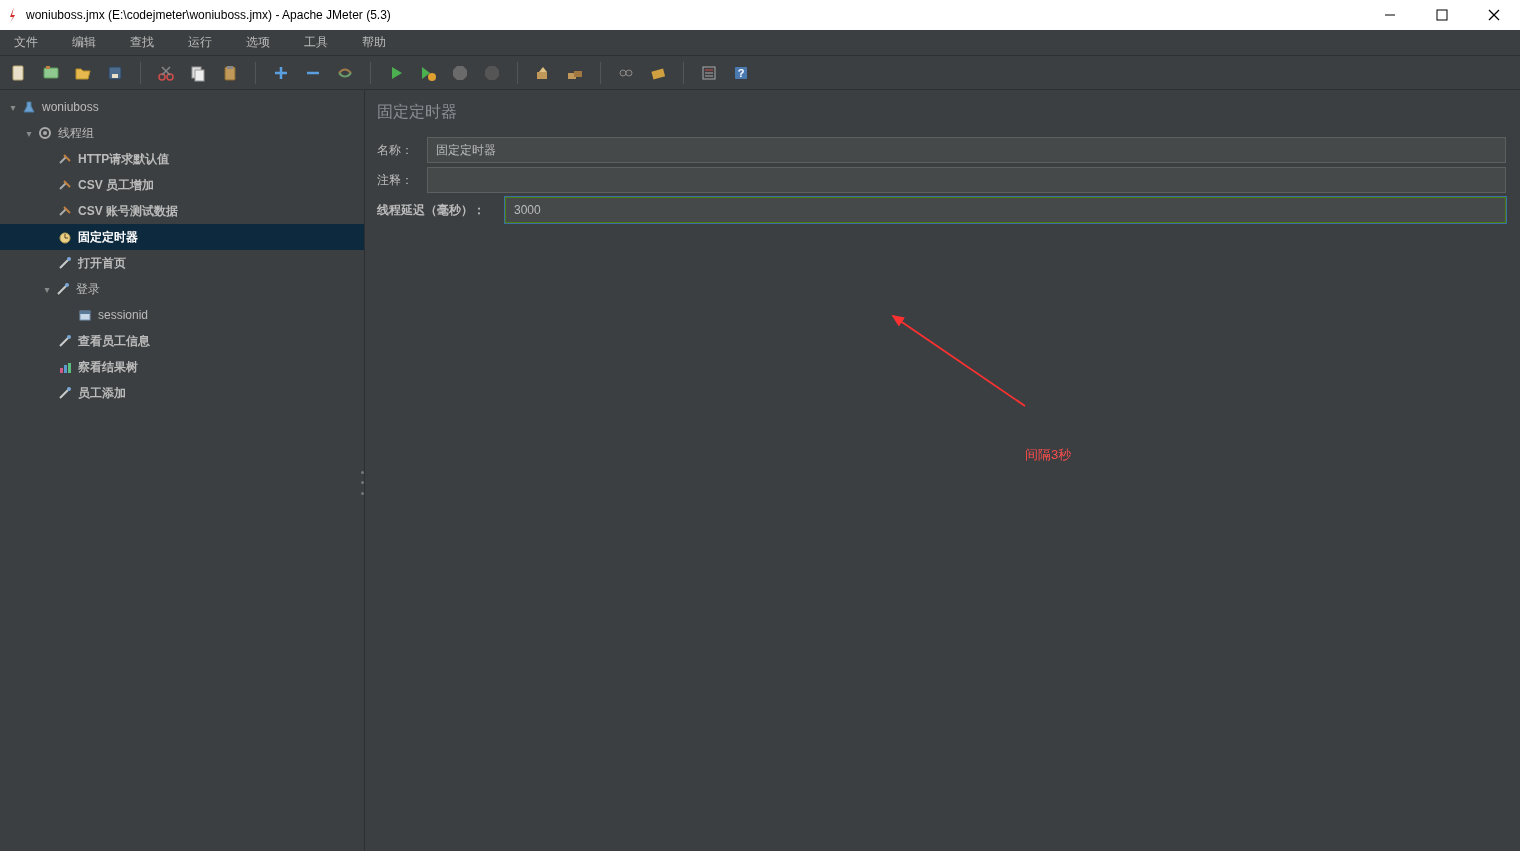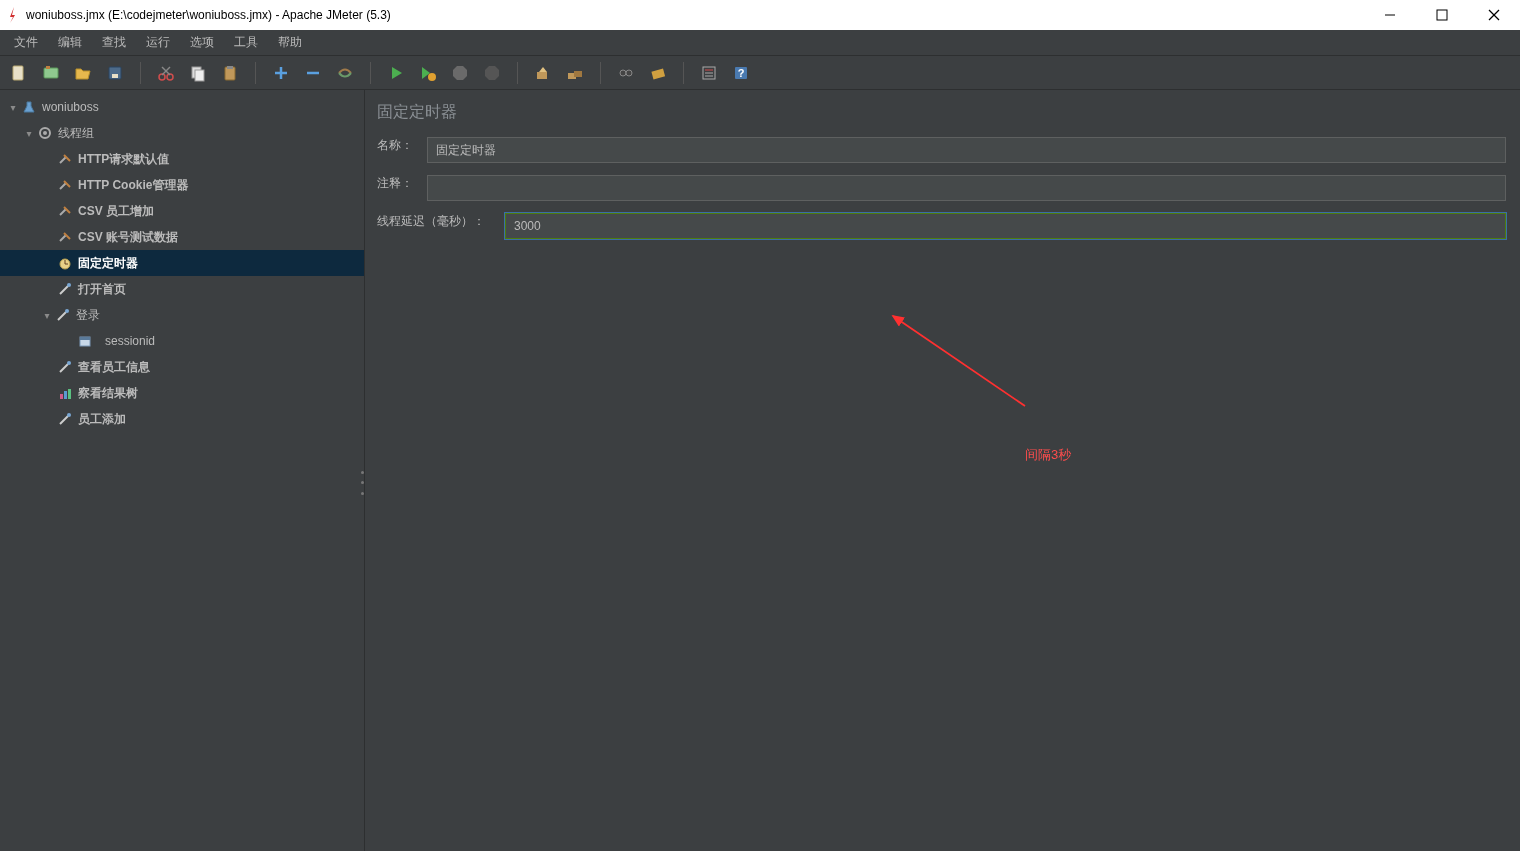--- a/index.html
+++ b/index.html
@@ -31,21 +31,21 @@
 .titlebar .title-text { flex: 1; }
 .titlebar .wc { display: flex; gap: 24px; margin-right: 4px; }
 .titlebar .wbtn { width: 28px; height: 20px; display:flex; align-items:center; justify-content:center; color:#000; font-size:14px; }
 
 .menubar {
   height: 26px;
   background: #3c3f41;
   display: flex;
   align-items: center;
   padding: 0 6px;
-  gap: 4px;
+  gap: 18px;
   border-bottom: 1px solid #2d2f30;
 }
 .menubar .mitem { padding: 3px 8px; color: #bbbbbb; cursor: default; }
 
 .toolbar {
   height: 34px;
   background: #3c3f41;
   display: flex;
   align-items: center;
   padding: 0 8px;
@@ -71,36 +71,36 @@
   color: #bbbbbb;
   white-space: nowrap;
 }
 .tree-node .toggle { width: 14px; display:inline-flex; justify-content:center; color:#8a8a8a; font-size:10px; }
 .tree-node .ticon { width: 18px; height:18px; display:inline-flex; align-items:center; justify-content:center; margin-right: 4px; }
 .tree-node .tlabel { }
 .tree-node.selected { background: #0d293e; color: #ffffff; }
 .lvl0 { padding-left: 6px; }
 .lvl1 { padding-left: 22px; }
 .lvl2 { padding-left: 56px; font-weight: bold; }
-.lvl3 { padding-left: 76px; gap: 7px; }
+.lvl3 { padding-left: 76px; }
 .content-panel {
   flex: 1;
   background: #3c3f41;
   position: relative;
   padding: 12px 14px 12px 12px;
 }
 .splitter-grip {
   position: absolute; left: -4px; top: 50%;
   width: 6px; height: 24px; display:flex; flex-direction:column; justify-content:space-between;
 }
 .splitter-grip span { width:3px; height:3px; background:#777; border-radius:50%; }
 .panel-title { font-size: 16px; color: #8a8f94; margin-bottom: 14px; }
-.form-row { display: flex; align-items: flex-start; margin-bottom: 12px; }
+.form-row { display: flex; align-items: center; margin-bottom: 4px; }
 .form-row .flabel { width: 50px; color: #bbbbbb; font-size: 12px; text-align: left; }
-.form-row .flabel.wide { width: 128px; }
+.form-row .flabel.wide { width: 128px; font-weight: bold; }
 .form-row input {
   flex: 1;
   height: 26px;
   background: #45494a;
   border: 1px solid #5e6060;
   color: #bbbbbb;
   padding: 0 8px;
   font-size: 12px;
   outline: none;
 }
@@ -316,29 +316,20 @@
         </span>
       <span class="tlabel">HTTP请求默认值</span>
     </div>
     <div class="tree-node lvl2">
       <span class="ticon">
           <svg width="14" height="14">
             <line x1="2" y1="11" x2="8" y2="5" stroke="#aaa" stroke-width="2"></line>
             <line x1="6" y1="3" x2="12" y2="9" stroke="#c08040" stroke-width="2"></line>
           </svg>
         </span>
-      <span class="tlabel">HTTP Cookie管理器</span>
-    </div>
-    <div class="tree-node lvl2">
-      <span class="ticon">
-          <svg width="14" height="14">
-            <line x1="2" y1="11" x2="8" y2="5" stroke="#aaa" stroke-width="2"></line>
-            <line x1="6" y1="3" x2="12" y2="9" stroke="#c08040" stroke-width="2"></line>
-          </svg>
-        </span>
       <span class="tlabel">CSV 员工增加</span>
     </div>
     <div class="tree-node lvl2">
       <span class="ticon">
           <svg width="14" height="14">
             <line x1="2" y1="11" x2="8" y2="5" stroke="#aaa" stroke-width="2"></line>
             <line x1="6" y1="3" x2="12" y2="9" stroke="#c08040" stroke-width="2"></line>
           </svg>
         </span>
       <span class="tlabel">CSV 账号测试数据</span>

